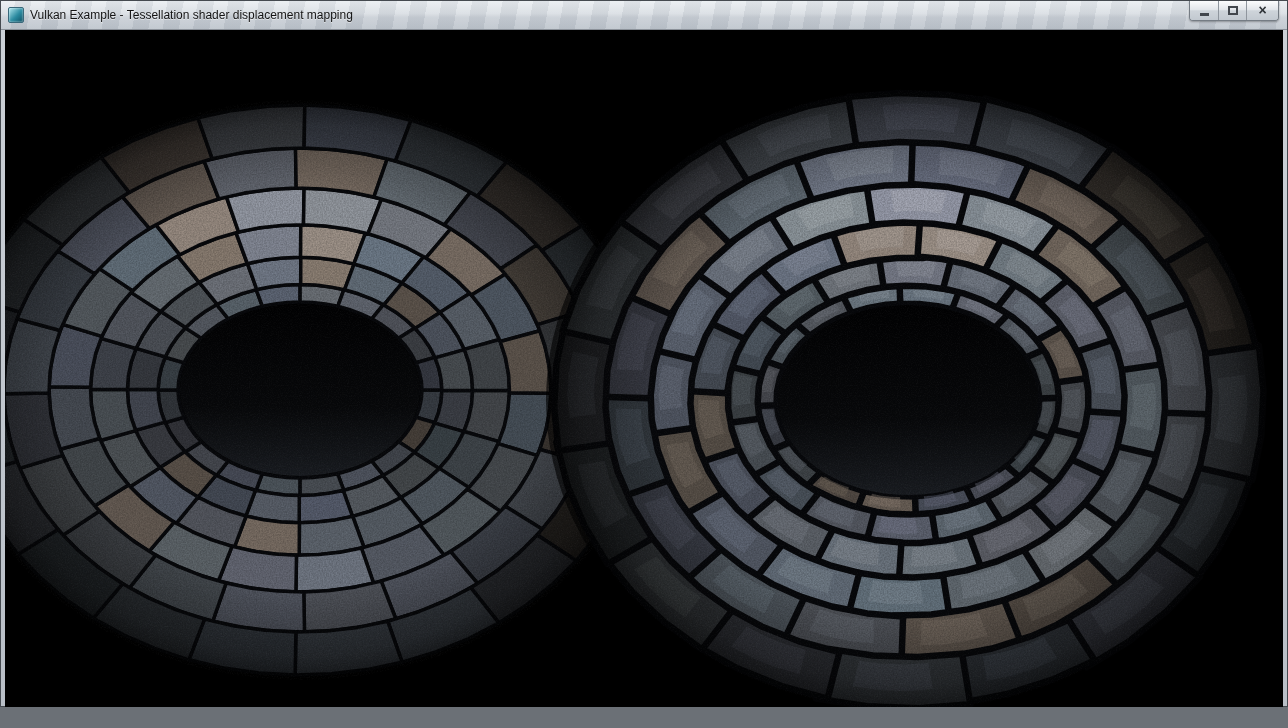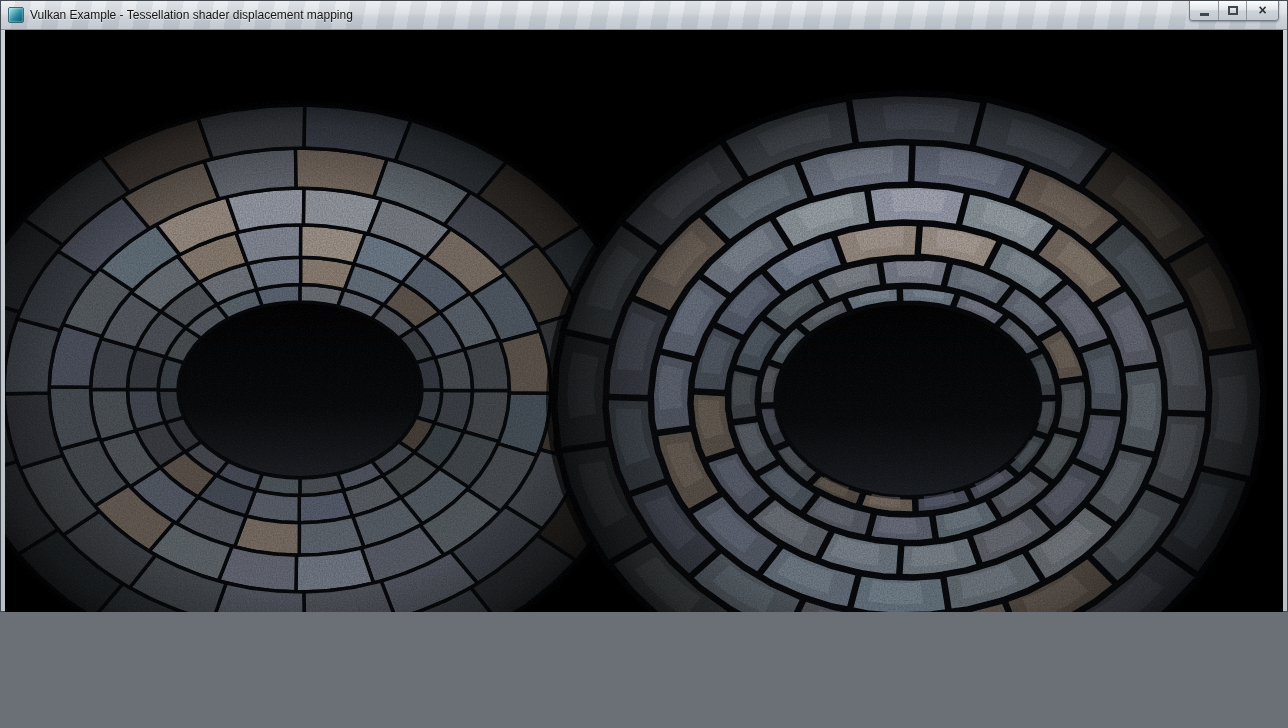--- a/index.html
+++ b/index.html
@@ -1,18 +1,18 @@
 <!DOCTYPE html>
 <html><head>
 <meta charset="utf-8">
 <style>
   * { box-sizing: border-box; }
   html,body { margin:0; padding:0; background:#6b7076; font-family:"Liberation Sans",sans-serif; }
   .window{
-    width:1288px;height:612px;
+    width:1288px;height:707px;
     border:1px solid #454a50;
     background:linear-gradient(#cdd2d8,#b9bfc7);
     position:relative;
   }
   .titlebar{
     height:29px;display:flex;align-items:center;
     padding:0 8px 0 7px;position:relative;
     background:
       repeating-linear-gradient(100deg, rgba(255,255,255,0.10) 0 14px, rgba(120,128,138,0.10) 14px 30px),
       linear-gradient(180deg,#eaeef2 0%,#d9dee3 45%,#c9cfd6 58%,#bdc4cc 100%);

